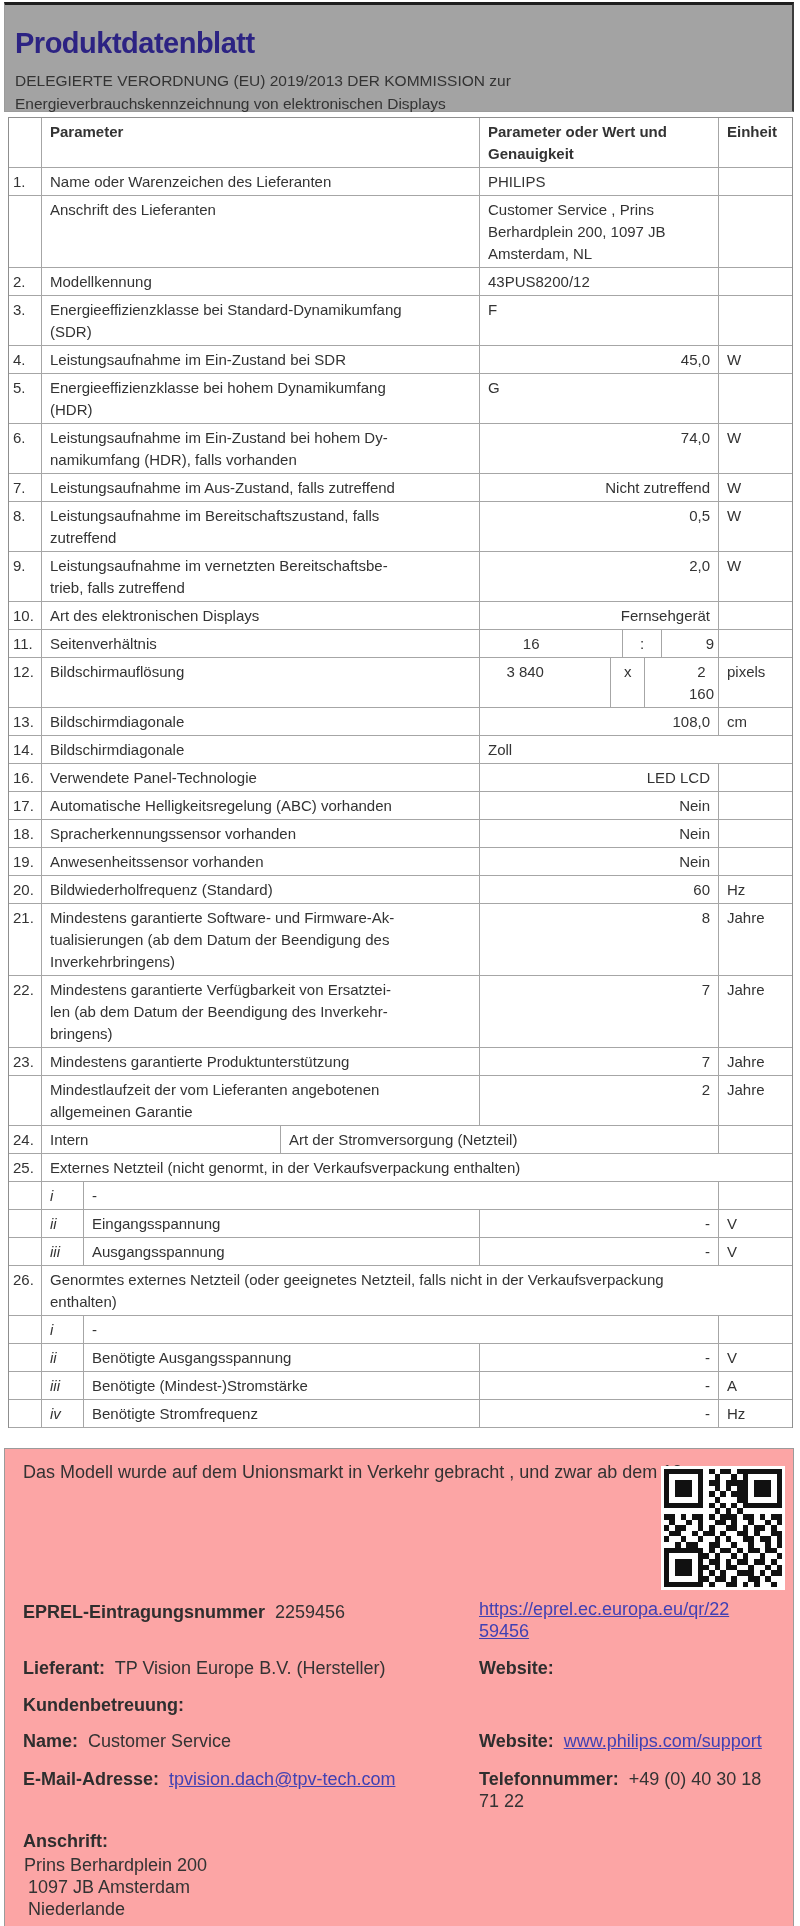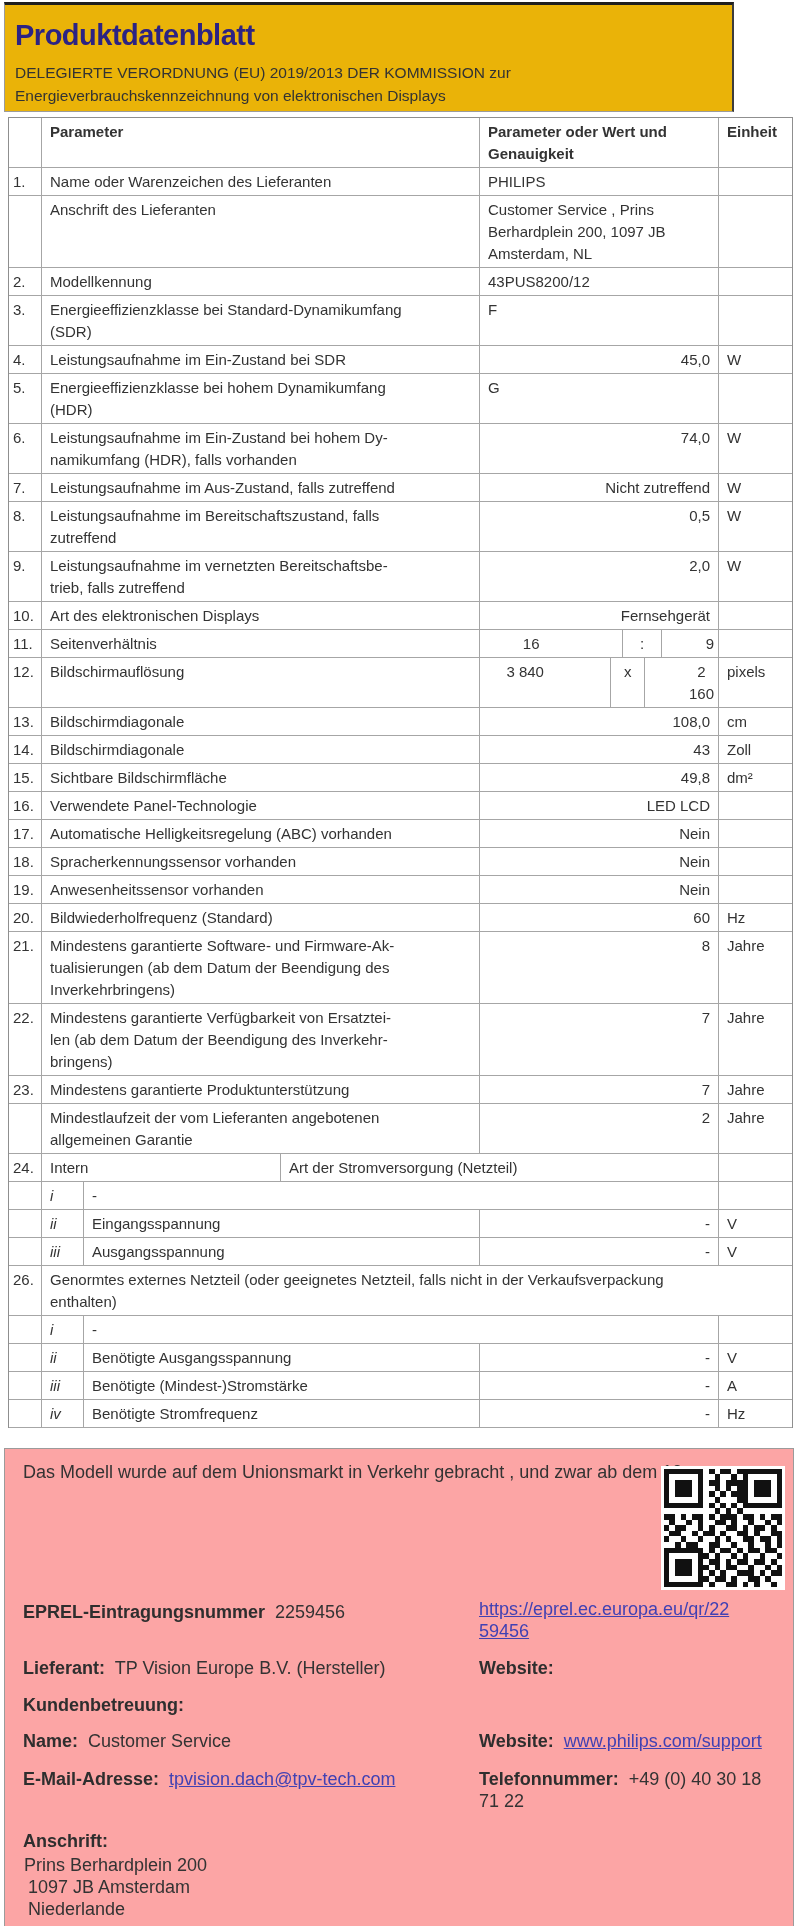--- a/index.html
+++ b/index.html
@@ -3,24 +3,24 @@
 <meta charset="utf-8">
 <style>
   html,body { margin:0; padding:0; }
   body {
     width:800px; height:1926px; position:relative; background:#ffffff;
     font-family:"Liberation Sans", sans-serif; color:#2e2e2e;
     -webkit-font-smoothing:antialiased;
   }
   
   .intro-box {
-    position:absolute; left:4px; top:2px; width:730px; height:110px;
-    box-sizing:border-box; background:#eab308;
+    position:absolute; left:4px; top:2px; width:790px; height:110px;
+    box-sizing:border-box; background:#a3a3a3;
     border:1px solid #9b9b9b; border-top:3px solid #1e1e1e; border-right:2px solid #3c3c3c;
-    padding:13px 8px;
+    padding:21px 8px;
   }
   .doc-title {
     font-size:29px; font-weight:bold; color:#2c2383; margin:1px 0 9px 2px;
     letter-spacing:-0.5px;
   }
   .subtitle { font-size:15.5px; line-height:23px; margin-left:2px; color:#333; white-space:pre-line; }
 
   
   .sheet-table {
     position:absolute; left:8px; top:117px; width:785px;
@@ -179,28 +179,21 @@
 
   <div class="tr">
     <div class="td num">13.</div>
     <div class="td label">Bildschirmdiagonale</div>
     <div class="td value right">108,0</div>
     <div class="td unit">cm</div>
   </div>
   <div class="tr">
     <div class="td num">14.</div>
     <div class="td label">Bildschirmdiagonale</div>
-    <div class="td value right">43</div>
     <div class="td unit">Zoll</div>
-  </div>
-  <div class="tr">
-    <div class="td num">15.</div>
-    <div class="td label">Sichtbare Bildschirmfläche</div>
-    <div class="td value right">49,8</div>
-    <div class="td unit">dm²</div>
   </div>
   <div class="tr">
     <div class="td num">16.</div>
     <div class="td label">Verwendete Panel-Technologie</div>
     <div class="td value right">LED LCD</div>
     <div class="td unit"></div>
   </div>
   <div class="tr">
     <div class="td num">17.</div>
     <div class="td label">Automatische Helligkeitsregelung (ABC) vorhanden</div>
@@ -254,20 +247,24 @@
     <div class="td value right">2</div>
     <div class="td unit">Jahre</div>
   </div>
   <div class="tr">
     <div class="td num">24.</div>
     <div class="td value">Intern</div>
     <div class="td label">Art der Stromversorgung (Netzteil)</div>
     <div class="td unit"></div>
   </div>
 
+  <div class="tr">
+    <div class="td num">25.</div>
+    <div class="td label-span td">Externes Netzteil (nicht genormt, in der Verkaufsverpackung enthalten)</div>
+  </div>
   <div class="tr">
     <div class="td num"></div>
     <div class="td roman">i</div>
     <div class="td sublabel-span">-</div>
     <div class="td unit"></div>
   </div>
   <div class="tr">
     <div class="td num"></div>
     <div class="td roman">ii</div>
     <div class="td sublabel">Eingangsspannung</div>

